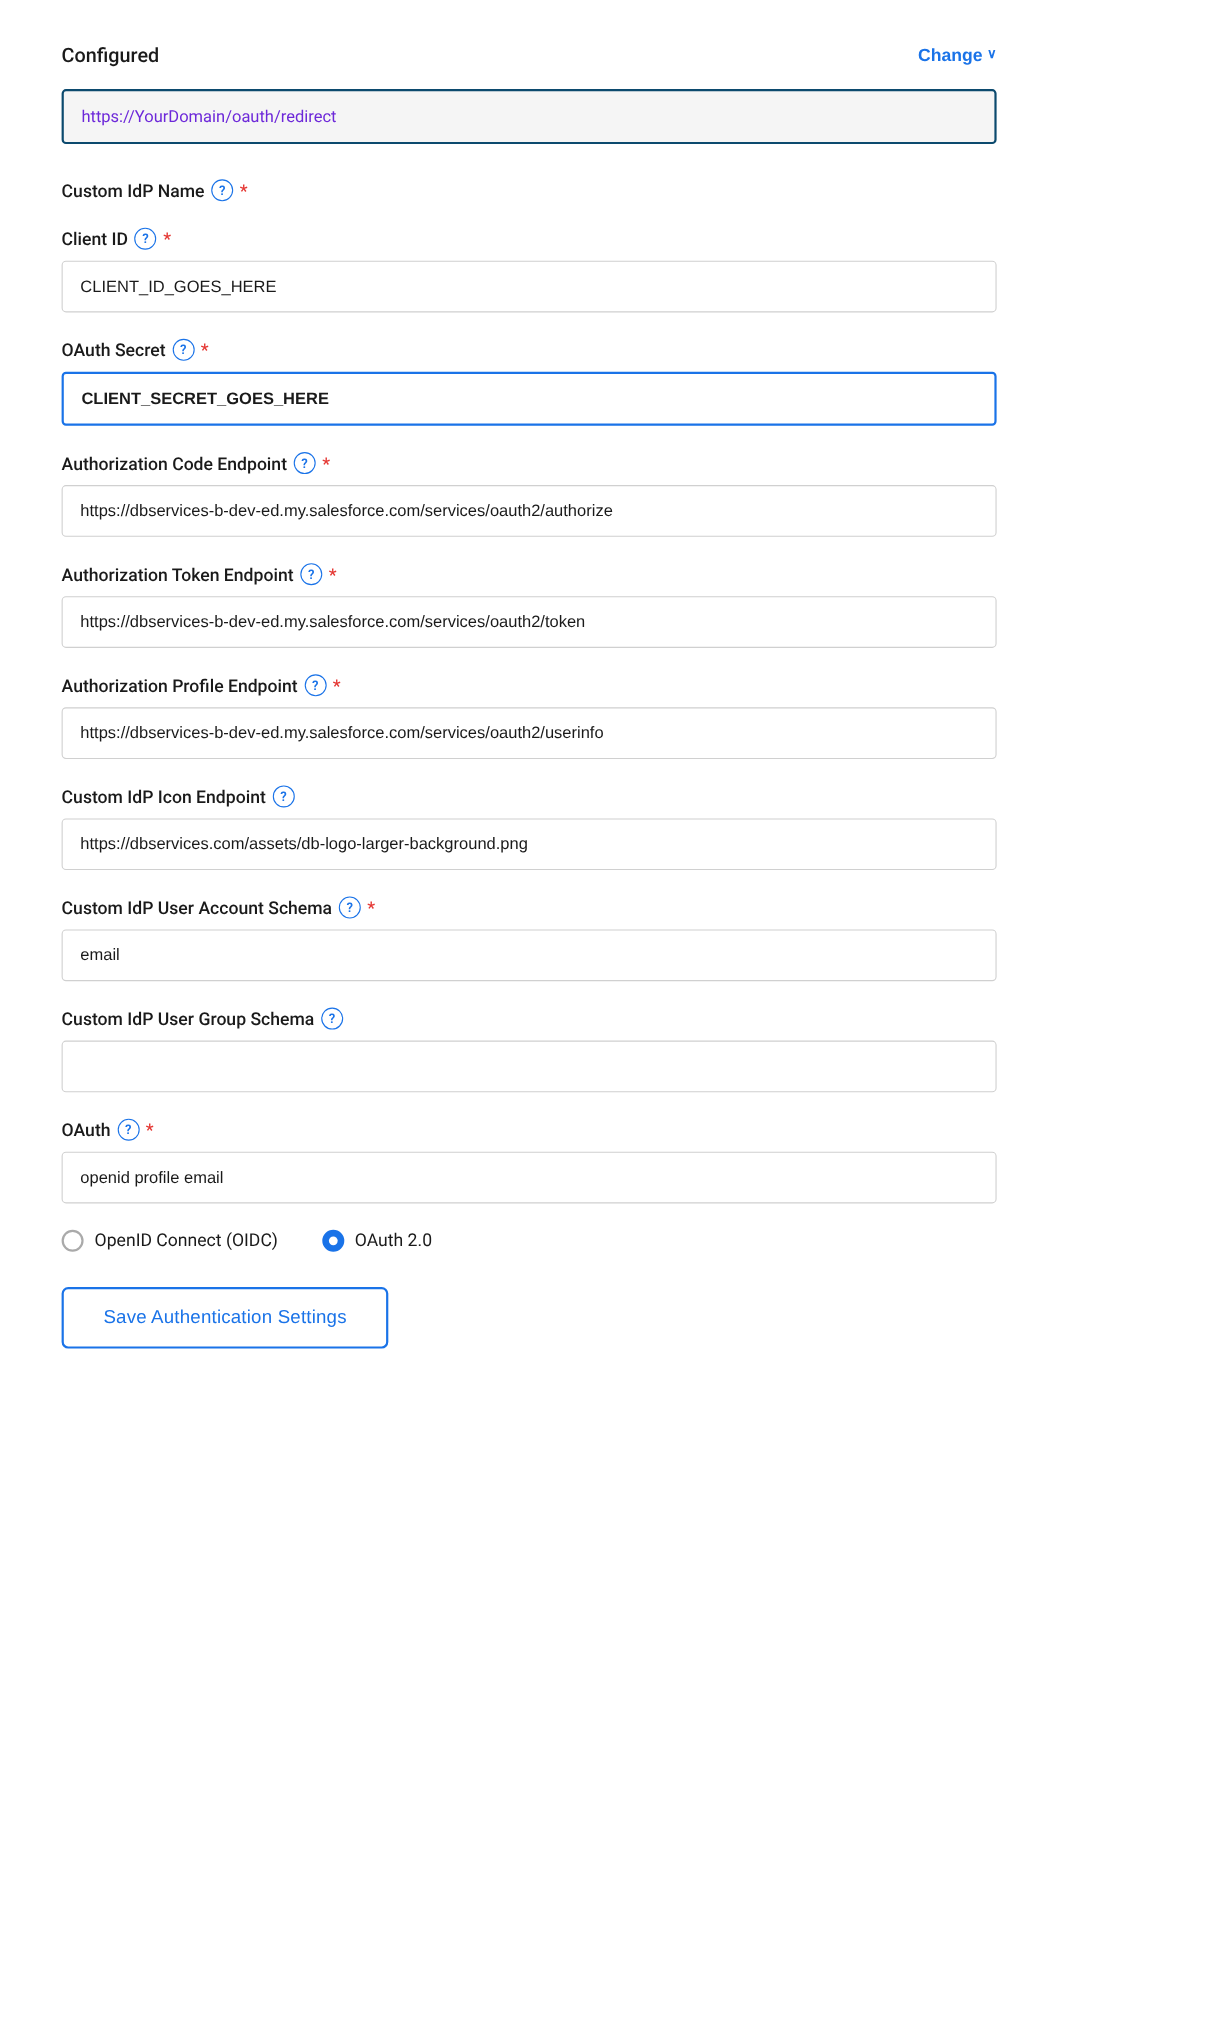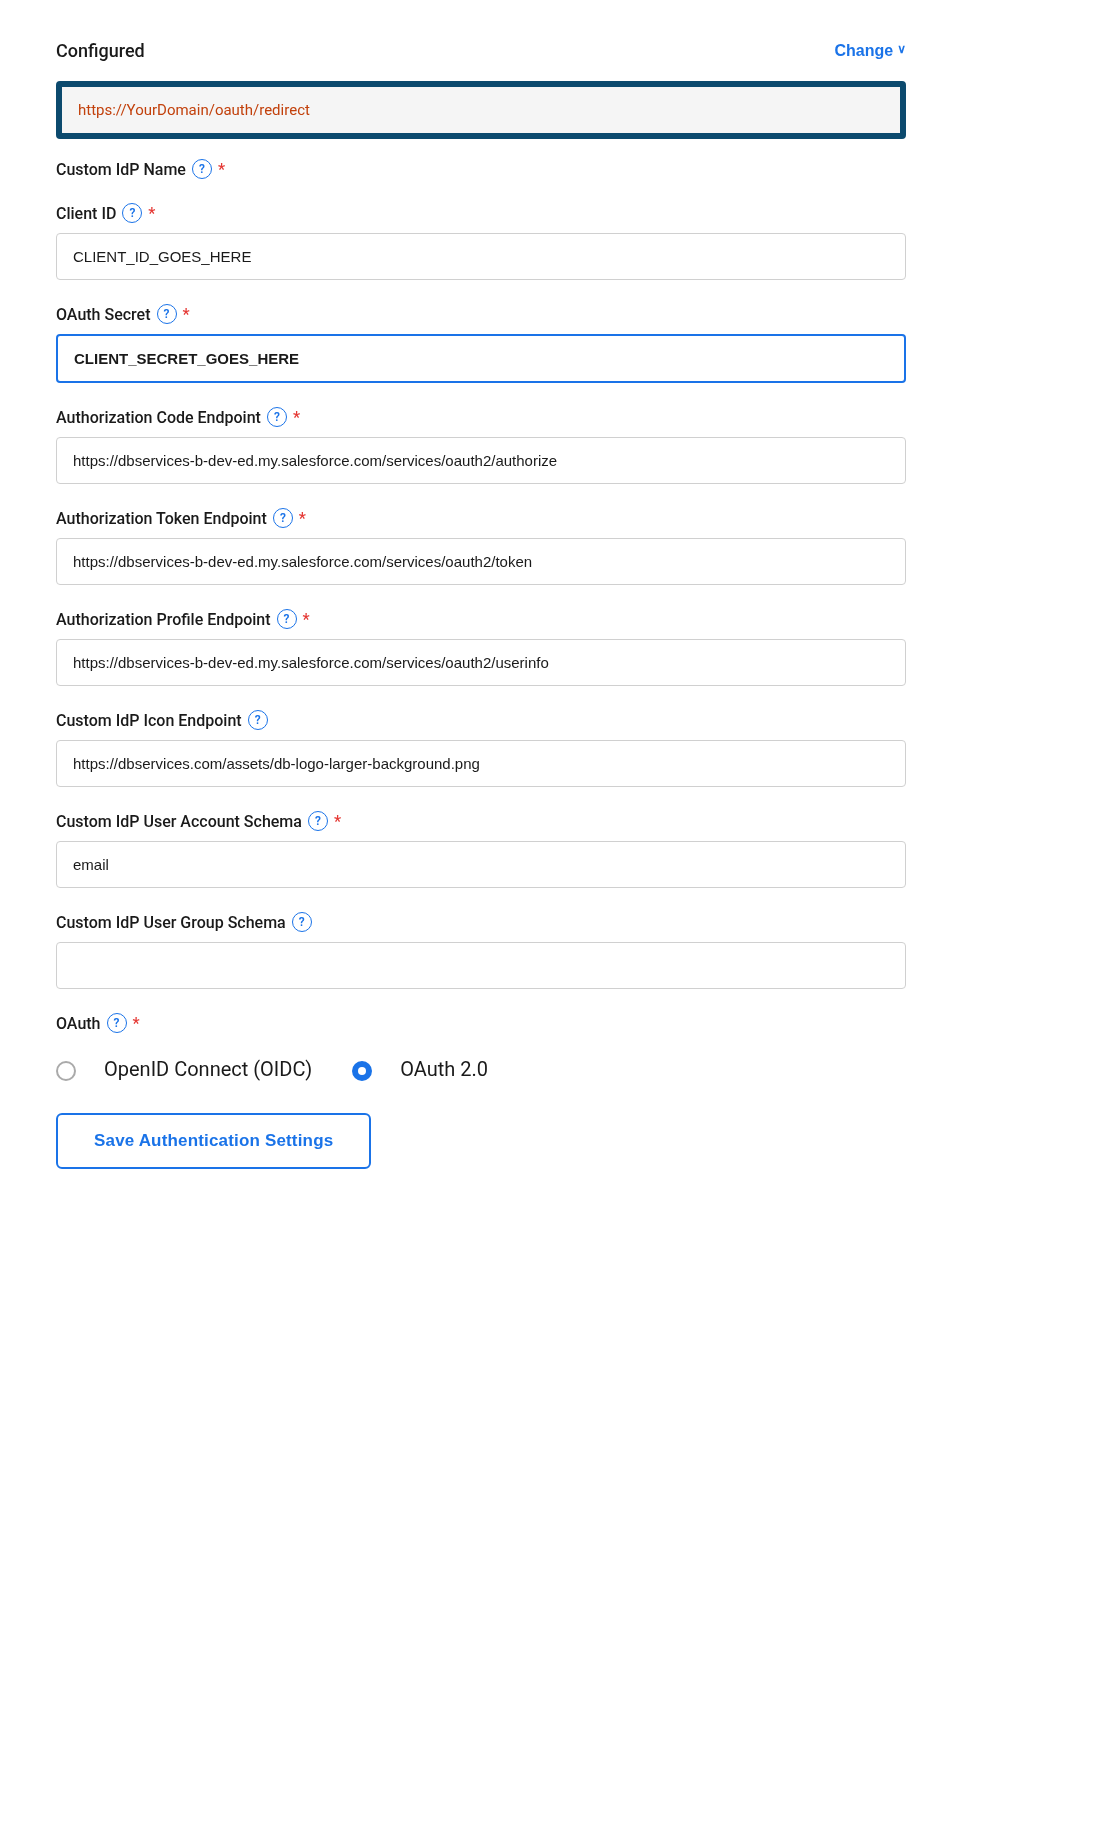--- a/index.html
+++ b/index.html
@@ -47,26 +47,26 @@
     }
 
     .change-btn .chevron {
       font-size: 12px;
       color: #1a73e8;
     }
 
     .redirect-url-box {
       width: 100%;
       background: #f5f5f5;
-      border: 6px solid #0c4a6e;
+      border: 2px solid #0c4a6e;
       border-radius: 4px;
       padding: 14px 16px;
       font-size: 15px;
-      color: #c2410c;
-      margin-bottom: 20px;
+      color: #6d28d9;
+      margin-bottom: 32px;
     }
 
     .field-group {
       margin-bottom: 24px;
     }
 
     .field-label {
       display: flex;
       align-items: center;
       gap: 6px;
@@ -119,23 +119,23 @@
     .radio-group {
       display: flex;
       align-items: center;
       gap: 40px;
       margin-bottom: 32px;
       margin-top: 8px;
     }
 
     .radio-option {
       display: flex;
-      align-items: flex-end;
-      gap: 28px;
-      font-size: 20px;
+      align-items: flex-start;
+      gap: 10px;
+      font-size: 16px;
       color: #1a1a1a;
       cursor: pointer;
     }
 
     .radio-circle {
       width: 20px;
       height: 20px;
       border-radius: 50%;
       border: 2px solid #aaaaaa;
       display: flex;
@@ -163,21 +163,21 @@
     }
 
     .save-btn {
       background: #ffffff;
       border: 2px solid #1a73e8;
       border-radius: 6px;
       padding: 16px 36px;
       font-size: 17px;
       color: #1a73e8;
       cursor: pointer;
-      font-weight: 700;
+      font-weight: 400;
       letter-spacing: 0.01em;
       transition: background 0.2s;
     }
   </style>
 </head>
 <body>
 
 <div class="form-container">
 
   
@@ -234,21 +234,21 @@
           <span class="required-star">*</span>
         </div><input type="text" class="field-input" placeholder="" value="email" style=""></div>
       <div class="field-group"><div class="field-label">
           <span>Custom IdP User Group Schema</span>
           <span class="help-icon">?</span>
         </div><input type="text" class="field-input" placeholder="" style=""></div>
       <div class="field-group"><div class="field-label">
           <span>OAuth</span>
           <span class="help-icon">?</span>
           <span class="required-star">*</span>
-        </div></div>
+        </div><input type="text" class="field-input" placeholder="" value="openid profile email" style=""></div>
     </div>
 
   
   <div class="radio-group">
     <label class="radio-option">
       <div class="radio-circle unselected"></div>
       <span>OpenID Connect (OIDC)</span>
     </label>
     <label class="radio-option">
       <div class="radio-circle selected"></div>

